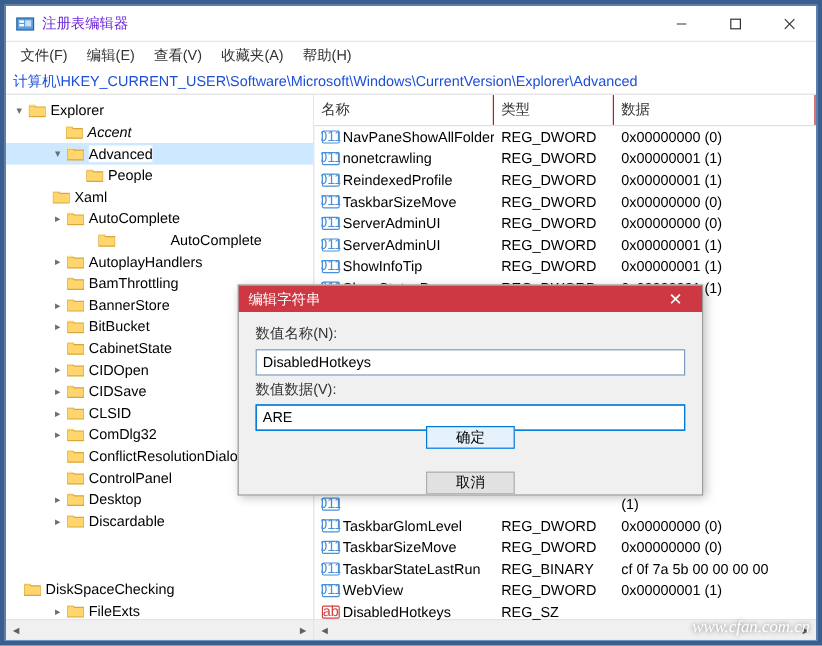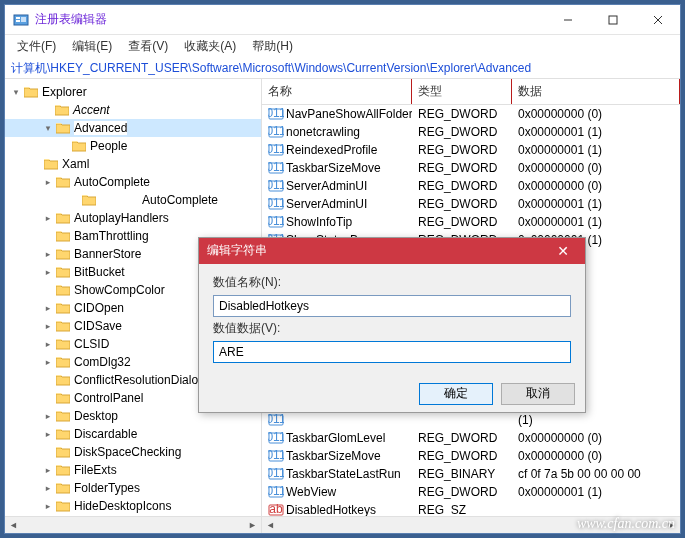--- a/index.html
+++ b/index.html
@@ -40,21 +40,21 @@
 
 .dialog { position: absolute; top: 237px; left: 198px; width: 388px; height: 176px; background: #f0f0f0; border: 1px solid #9a9a9a; box-shadow: 2px 2px 8px rgba(0,0,0,0.25); display: flex; flex-direction: column; }
 .dialog-title { height: 28px; background: #cd3843; color: #fff; display: flex; align-items: center; padding: 0 8px; }
 .dialog-title span:first-child { flex: 1; }
 .dialog-close { width: 28px; text-align: center; font-size: 14px; }
 .dialog-body { flex: 1; padding: 10px 14px; }
 .dlg-label { color: #333; margin-bottom: 4px; }
 .dlg-input { width: 100%; height: 22px; border: 1px solid #7a9ac0; padding: 2px 5px; background: #fff; font-size: 12px; }
 .dlg-input.focus { border: 1px solid #0078d7; outline: 1px solid #0078d7; outline-offset: -1px; }
 .dlg-group { margin-bottom: 3px; }
-.dialog-buttons { height: 40px; display: flex; align-items: center; justify-content: flex-end; padding: 0 10px; gap: 8px; }
+.dialog-buttons { height: 40px; display: flex; align-items: center; justify-content: flex-end; padding: 0 10px; gap: 19px; flex-direction: column; }
 .dlg-btn { width: 74px; height: 22px; background: #e1e1e1; border: 1px solid #adadad; color: #000; display: flex; align-items: center; justify-content: center; }
 .dlg-btn.default { border: 1px solid #0078d7; background: #e5f1fb; }
 .watermark { position: absolute; right: 10px; bottom: 6px; color: #ffffff; font-style: italic; font-size: 14px; text-shadow: 0 0 4px rgba(0,0,0,0.6); font-family: Georgia, serif; }
 </style>
 </head>
 <body>
 
 <div class="window">
   <div class="titlebar">
     <span class="icon">
@@ -206,21 +206,21 @@
           <span class="tree-label">BitBucket</span>
         </div>
         <div class="tree-row" style="padding-left: 36px;">
           <span class="tree-tw"></span>
           <span class="tree-icon">
             <svg class="folder-svg" viewBox="0 0 14 12">
               <path d="M0 2 L5 2 L6 3 L14 3 L14 11 L0 11 Z" fill="#ffd66e" stroke="#d9a736"></path>
               <path d="M0 2 L5 2 L6 1 L0 1 Z" fill="#ffe49a"></path>
             </svg>
           </span>
-          <span class="tree-label">ShowCompColor</span>
+          <span class="tree-label">CabinetState</span>
         </div>
         <div class="tree-row" style="padding-left: 36px;">
           <span class="tree-tw">▸</span>
           <span class="tree-icon">
             <svg class="folder-svg" viewBox="0 0 14 12">
               <path d="M0 2 L5 2 L6 3 L14 3 L14 11 L0 11 Z" fill="#ffd66e" stroke="#d9a736"></path>
               <path d="M0 2 L5 2 L6 1 L0 1 Z" fill="#ffe49a"></path>
             </svg>
           </span>
           <span class="tree-label">CIDOpen</span>
@@ -288,21 +288,21 @@
         <div class="tree-row" style="padding-left: 36px;">
           <span class="tree-tw">▸</span>
           <span class="tree-icon">
             <svg class="folder-svg" viewBox="0 0 14 12">
               <path d="M0 2 L5 2 L6 3 L14 3 L14 11 L0 11 Z" fill="#ffd66e" stroke="#d9a736"></path>
               <path d="M0 2 L5 2 L6 1 L0 1 Z" fill="#ffe49a"></path>
             </svg>
           </span>
           <span class="tree-label">Discardable</span>
         </div>
-        <div class="tree-row" style="padding-left: 36px;">
+        <div class="tree-row" style=" margin-top: 39px;">
           <span class="tree-tw"></span>
           <span class="tree-icon">
             <svg class="folder-svg" viewBox="0 0 14 12">
               <path d="M0 2 L5 2 L6 3 L14 3 L14 11 L0 11 Z" fill="#ffd66e" stroke="#d9a736"></path>
               <path d="M0 2 L5 2 L6 1 L0 1 Z" fill="#ffe49a"></path>
             </svg>
           </span>
           <span class="tree-label">DiskSpaceChecking</span>
         </div>
         <div class="tree-row" style="padding-left: 36px;">

